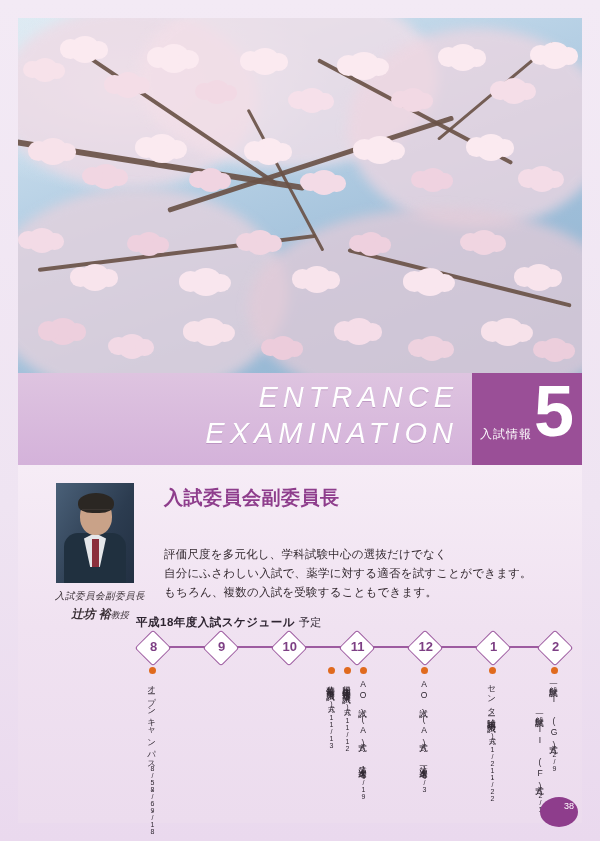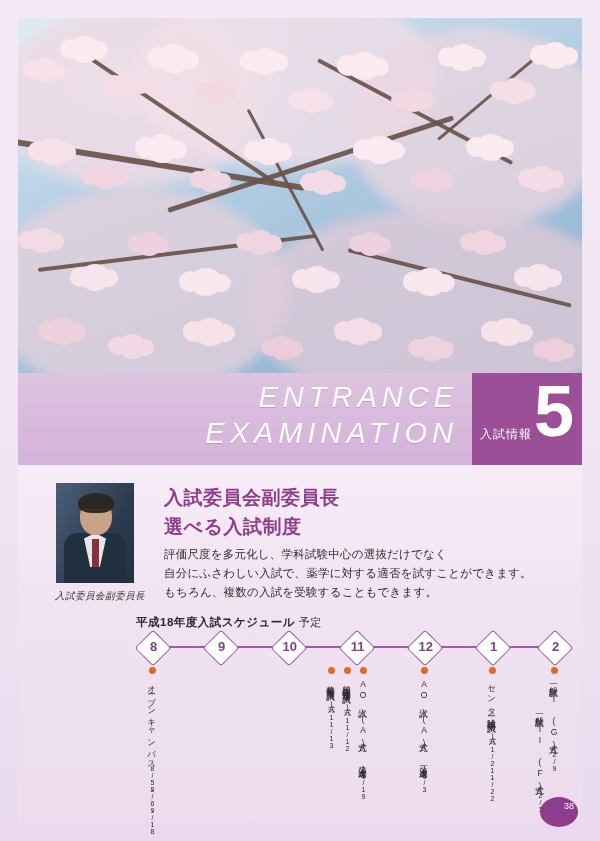--- a/index.html
+++ b/index.html
@@ -379,25 +379,27 @@
       <div class="body"></div>
       <div class="shirt"></div>
       <div class="tie"></div>
       <div class="head"></div>
       <div class="hair"></div>
       <div class="glasses"></div>
     </div>
 
     <div class="caption">
       <div class="role">入試委員会副委員長</div>
+      <div class="name">
+        <span>辻坊 裕</span><span class="rank">教授</span>
+      </div>
     </div>
 
     <div class="headline">
       <div>入試委員会副委員長</div>
-      <div>選べる入試制度</div>
     </div>
 
     <div class="bodytext">
       <div>評価尺度を多元化し、学科試験中心の選抜だけでなく</div>
       <div>自分にふさわしい入試で、薬学に対する適否を試すことができます。</div>
       <div>もちろん、複数の入試を受験することもできます。</div>
     </div>
 
     <div class="sched-title">
       <span>平成18年度入試スケジュール</span>

